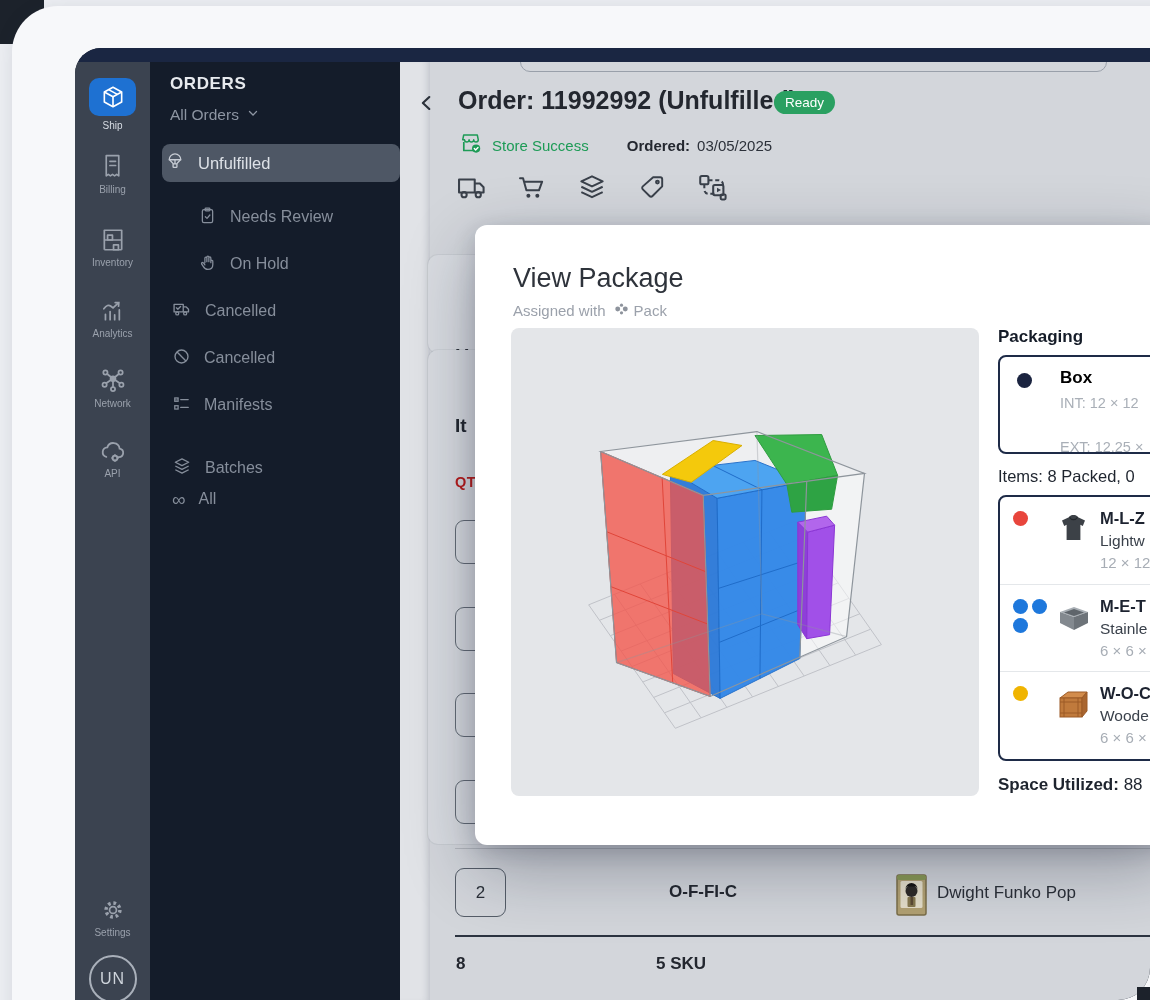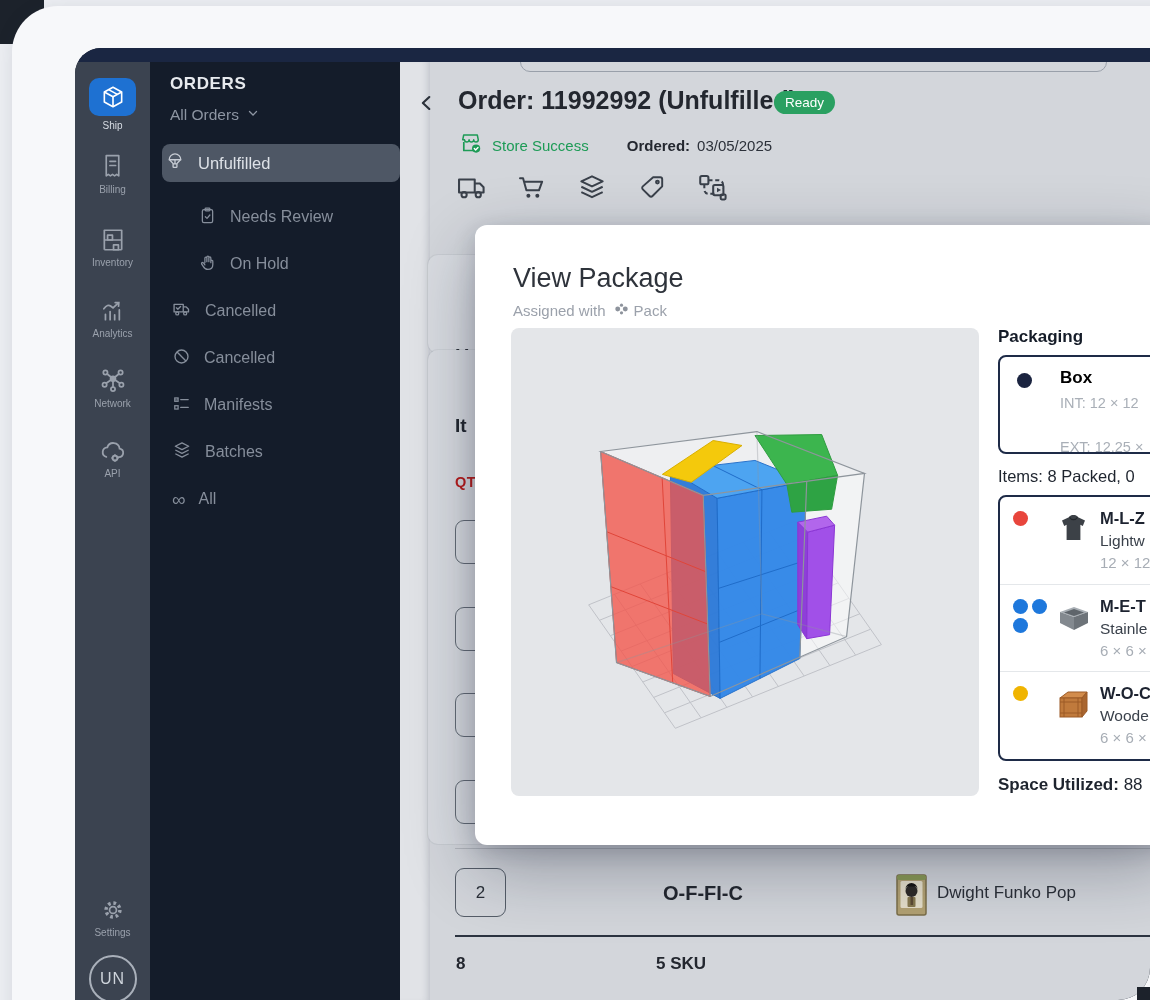--- a/index.html
+++ b/index.html
@@ -65,21 +65,21 @@
     box-shadow:0 0 0 1px rgba(120,128,140,.12);}
   .card1{top:193px;height:98px;}
   .card2{top:288px;height:494px;}
   .frag-h{left:55px;top:283px;font-size:20px;font-weight:bold;color:#23272f;}
   .frag-it{left:55px;top:353px;font-size:19px;font-weight:bold;color:#23272f;}
   .frag-qt{left:55px;top:412px;font-size:14.5px;font-weight:bold;color:#b91c1c;letter-spacing:.5px;}
   .qty-box{left:55px;width:48px;height:42px;border:1.5px solid #646c76;border-radius:9px;background:transparent;}
   .divider-light{left:55px;right:0;top:786px;height:1px;background:#b4b8be;}
   .qty-badge{left:55px;top:806px;width:49px;height:47px;border:1.5px solid #555d68;border-radius:9px;
     display:flex;align-items:center;justify-content:center;font-size:17px;color:#2a2f37;}
-  .row-sku{left:238px;top:820px;width:130px;text-align:center;font-size:20px;font-weight:bold;color:#23272f;}
+  .row-sku{left:238px;top:820px;width:130px;text-align:center;font-size:17px;font-weight:bold;color:#23272f;}
   .funko{left:496px;top:812px;}
   .row-product{left:537px;top:821px;font-size:17px;color:#2a2f37;}
   .divider-dark{left:55px;right:0;top:873px;height:2px;background:#2c3441;}
   .foot-qty{left:56px;top:892px;font-size:17px;font-weight:bold;color:#23272f;}
   .foot-sku{left:256px;top:892px;font-size:17px;font-weight:bold;color:#23272f;}
 
   
   .modal{left:475px;top:225px;width:700px;height:620px;background:#ffffff;border-radius:12px;
     box-shadow:0 24px 70px rgba(15,23,42,.32), 0 6px 22px rgba(15,23,42,.18);z-index:10;}
   .modal-title{left:38px;top:38px;font-size:27px;color:#2e333b;}
@@ -268,21 +268,21 @@
           <svg width="19" height="19" viewBox="0 0 24 24" fill="none" stroke="#868e9b" stroke-width="1.6">
               <rect x="3.5" y="5" width="4.2" height="4.2"></rect>
               <rect x="3.5" y="14.8" width="4.2" height="4.2"></rect>
               <path d="M11 7.1 H20.5 M11 16.9 H20.5" stroke-linecap="round"></path>
               <path d="M4.3 6.9 5.4 8 7.2 5.9" stroke-width="1.2"></path>
             </svg>
         </span>
         <span>Manifests</span>
       </div>
 
-      <div class="abs nav-row" style="top:376px;">
+      <div class="abs nav-row" style="top:392px;">
         <span>
           <svg width="20" height="20" viewBox="0 0 24 24" fill="none" stroke="#868e9b" stroke-width="1.6" stroke-linejoin="round">
               <path d="M12 3.5 20 7.5 12 11.5 4 7.5 Z"></path>
               <path d="M4 12 12 16 20 12"></path>
               <path d="M4 16.5 12 20.5 20 16.5"></path>
             </svg>
         </span>
         <span>Batches</span>
       </div>
 

